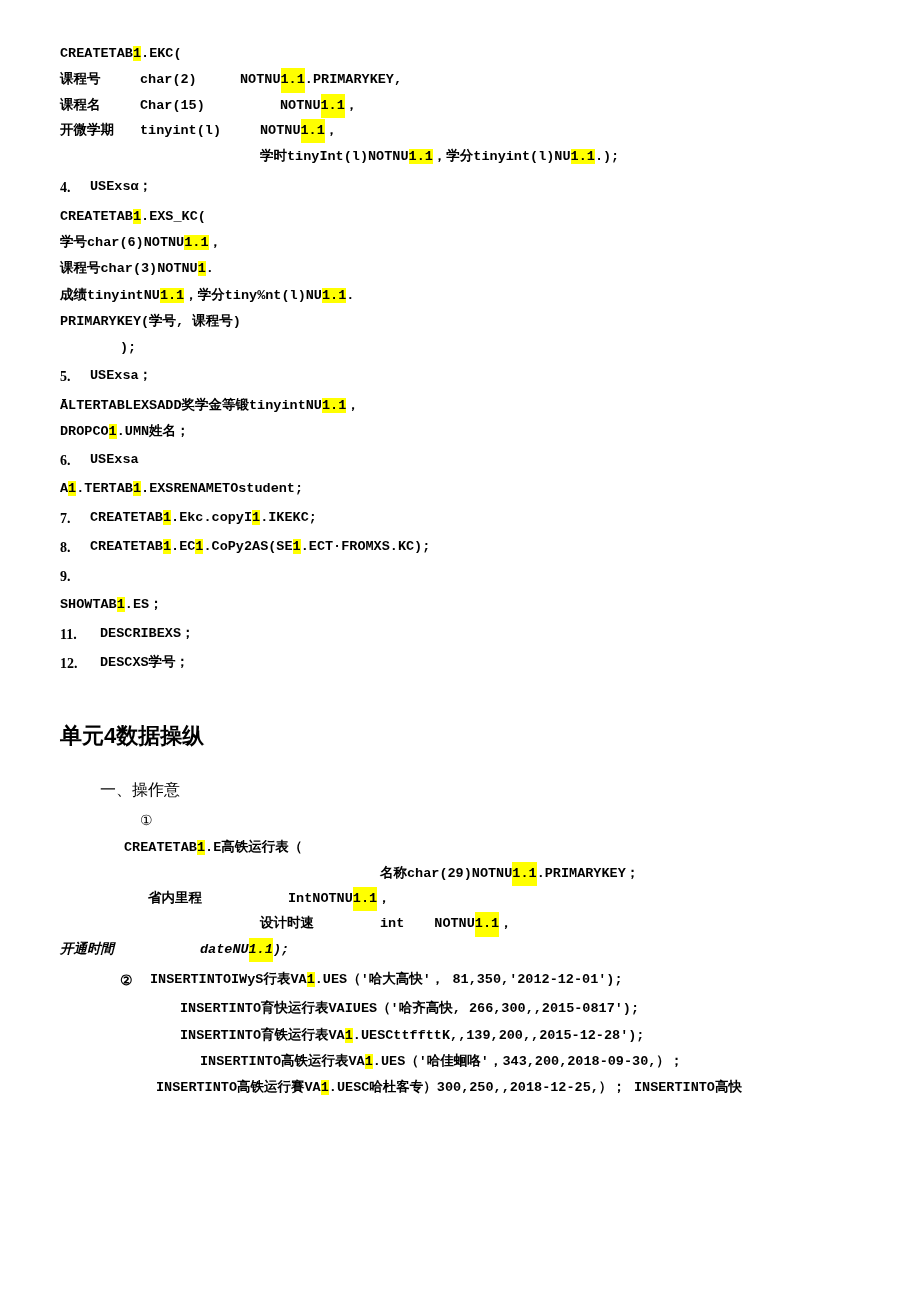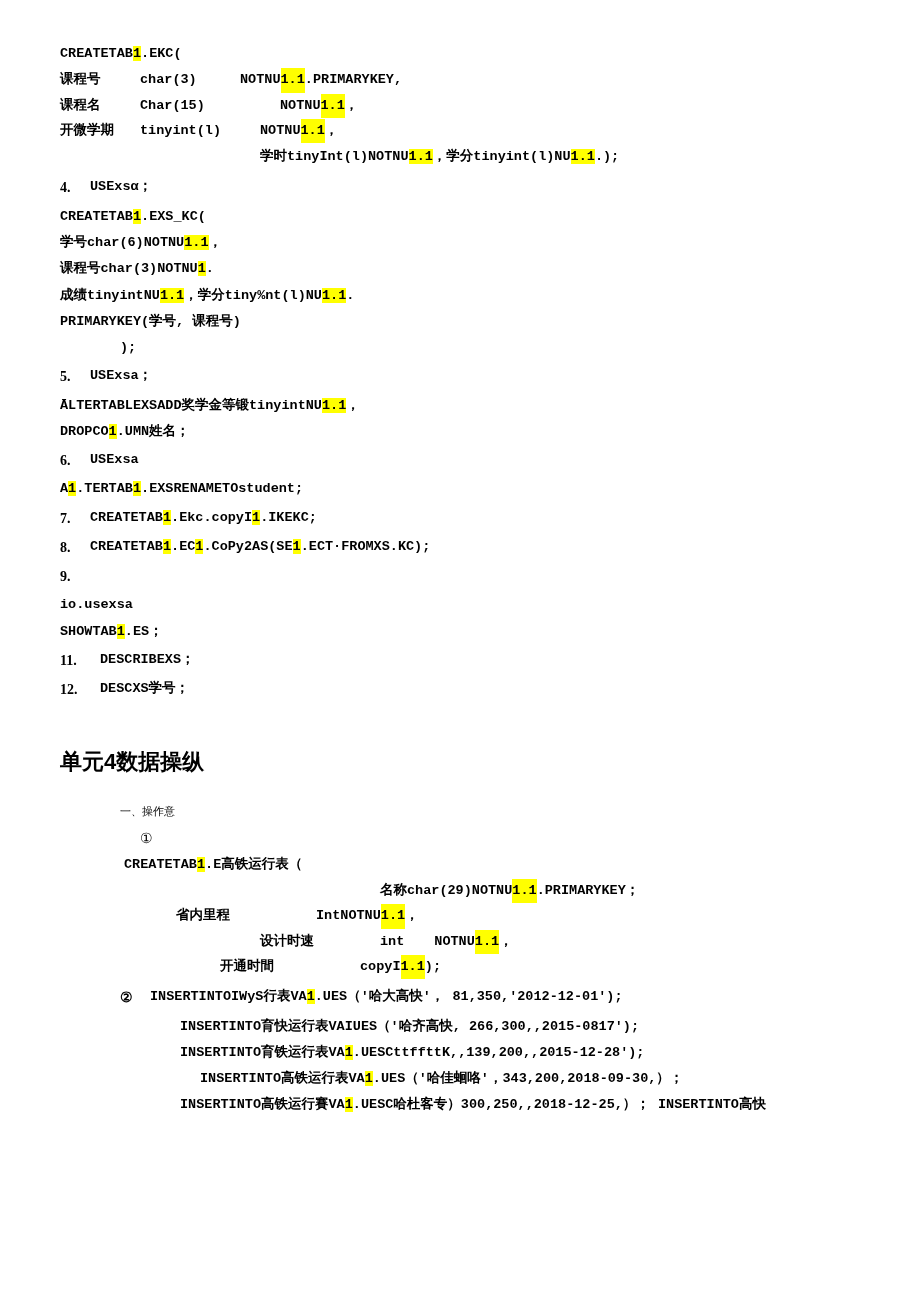--- a/index.html
+++ b/index.html
@@ -64,21 +64,21 @@
 <body>
 
 <div>
 
   <div class="line code-block">
     <span>CREATETAB</span><span class="highlight">1</span><span>.EKC(</span>
   </div>
 
   <div class="field-row indent2 code-block">
     <span class="field-name">课程号</span>
-    <span class="field-type">char(3)</span>
+    <span class="field-type">char(2)</span>
     <span class="field-constraint">NOTNU</span>
       <span class="highlight">1.1</span>
       <span class="field-constraint">.PRIMARYKEY,</span>
   </div>
 
   <div class="field-row indent2 code-block">
     <span class="field-name">课程名</span>
     <span class="field-type">Char(15)</span>
     <span style="min-width:40px;display:inline-block;"></span>
     <span class="field-constraint">NOTNU</span>
@@ -157,83 +157,80 @@
 
   <div class="numbered-item" style="margin-top:4px;">
     <span class="num-label bold" style="min-width:30px;">8.</span>
     <span class="bold code-block">CREATETAB<span class="highlight">1</span>.EC<span class="highlight">1</span>.CoPy2AS(SE<span class="highlight">1</span>.ECT·FROMXS.KC);</span>
   </div>
 
   <div class="numbered-item" style="margin-top:4px;">
     <span class="num-label bold" style="min-width:30px;">9.</span>
   </div>
 
-  <div class="line code-block bold">
-    <span>io.usexsa</span>
-  </div>
 
   <div class="line indent2 code-block bold">
     <span>SHOWTAB<span class="highlight">1</span>.ES；</span>
   </div>
 
   <div class="numbered-item" style="margin-top:4px;">
     <span class="num-label bold" style="min-width:40px;">11.</span>
     <span class="bold code-block">DESCRIBEXS；</span>
   </div>
 
   <div class="numbered-item" style="margin-top:4px;">
     <span class="num-label bold" style="min-width:40px;">12.</span>
     <span class="bold code-block">DESCXS学号；</span>
   </div>
 
   <div class="section-title">
     <span>单元4数据操纵</span>
   </div>
 
-  <div class="line" style="margin-left:60px; font-size:11px;">
+  <div class="line" style="margin-left:40px; font-size:16px;">
     <span>一、操作意</span>
   </div>
 
   <div class="line" style="margin-left:80px; margin-top:4px;">
     <span>①</span>
   </div>
 
   <div class="line indent4 code-block bold" style="margin-left:64px;">
     <span>CREATETAB<span class="highlight">1</span>.E高铁运行表（</span>
   </div>
 
   <div class="field-row code-block bold" style="margin-left:240px;">
     <span style="min-width:80px;"></span>
     <span>名称char(29)NOTNU</span>
       <span class="highlight">1.1</span>
       <span>.PRIMARYKEY；</span>
   </div>
 
-  <div class="field-row code-block bold" style="margin-left:116px;">
+  <div class="field-row code-block bold" style="margin-left:88px;">
     <span class="field-name" style="min-width:80px;">省内里程</span>
     <span style="min-width:60px;"></span>
     <span>IntNOTNU</span>
       <span class="highlight">1.1</span>
       <span>，</span>
   </div>
 
   <div class="field-row code-block bold" style="margin-left:200px;">
     <span class="field-name" style="min-width:80px;">设计时速</span>
     <span style="min-width:40px;"></span>
     <span>int</span>
     <span style="min-width:30px;"></span>
     <span>NOTNU</span>
       <span class="highlight">1.1</span>
       <span>，</span>
   </div>
 
-  <div class="field-row code-block bold" style="margin-left:160px;">
+  <div class="field-row code-block bold" style="font-style:italic;">
     <span class="field-name" style="min-width:80px;">开通时間</span>
     <span style="min-width:60px;"></span>
-    <span>copyI</span>
+    <span>dateNU</span>
       <span class="highlight">1.1</span>
       <span>);</span>
   </div>
 
   <div class="numbered-item" style="margin-top:6px; margin-left:60px;">
     <span style="min-width:30px; font-weight:bold;">②</span>
     <span class="code-block bold">
       INSERTINTOIWyS行表VA<span class="highlight">1</span>.UES（'哈大高快'，  81,350,'2012-12-01');
     </span>
   </div>
@@ -243,17 +240,17 @@
   </div>
 
   <div class="line code-block bold" style="margin-left:120px;">
     <span>INSERTINTO育铁运行表VA<span class="highlight">1</span>.UESCttffttK,,139,200,,2015-12-28');</span>
   </div>
 
   <div class="line code-block bold" style="margin-left:140px;">
     <span>INSERTINTO高铁运行表VA<span class="highlight">1</span>.UES（'哈佳蛔咯'，343,200,2018-09-30,）；</span>
   </div>
 
-  <div class="line code-block bold" style="margin-left:120px;">
+  <div class="line code-block bold" style="margin-left:96px;">
     <span>INSERTINTO高铁运行賽VA<span class="highlight">1</span>.UESC哈杜客专）300,250,,2018-12-25,）；  INSERTINTO高快</span>
   </div>
 
 </div>
 
 </body></html>

